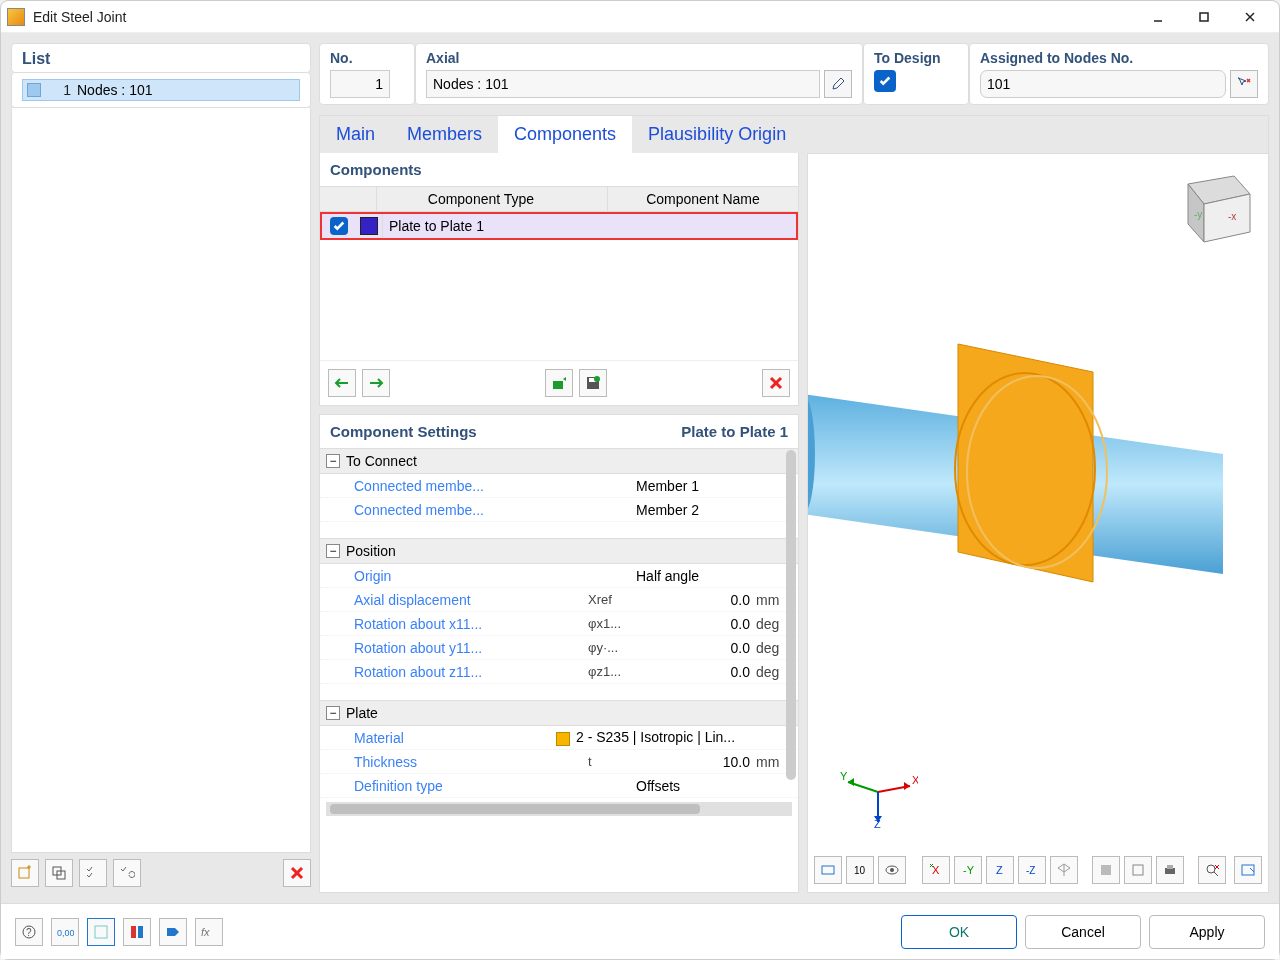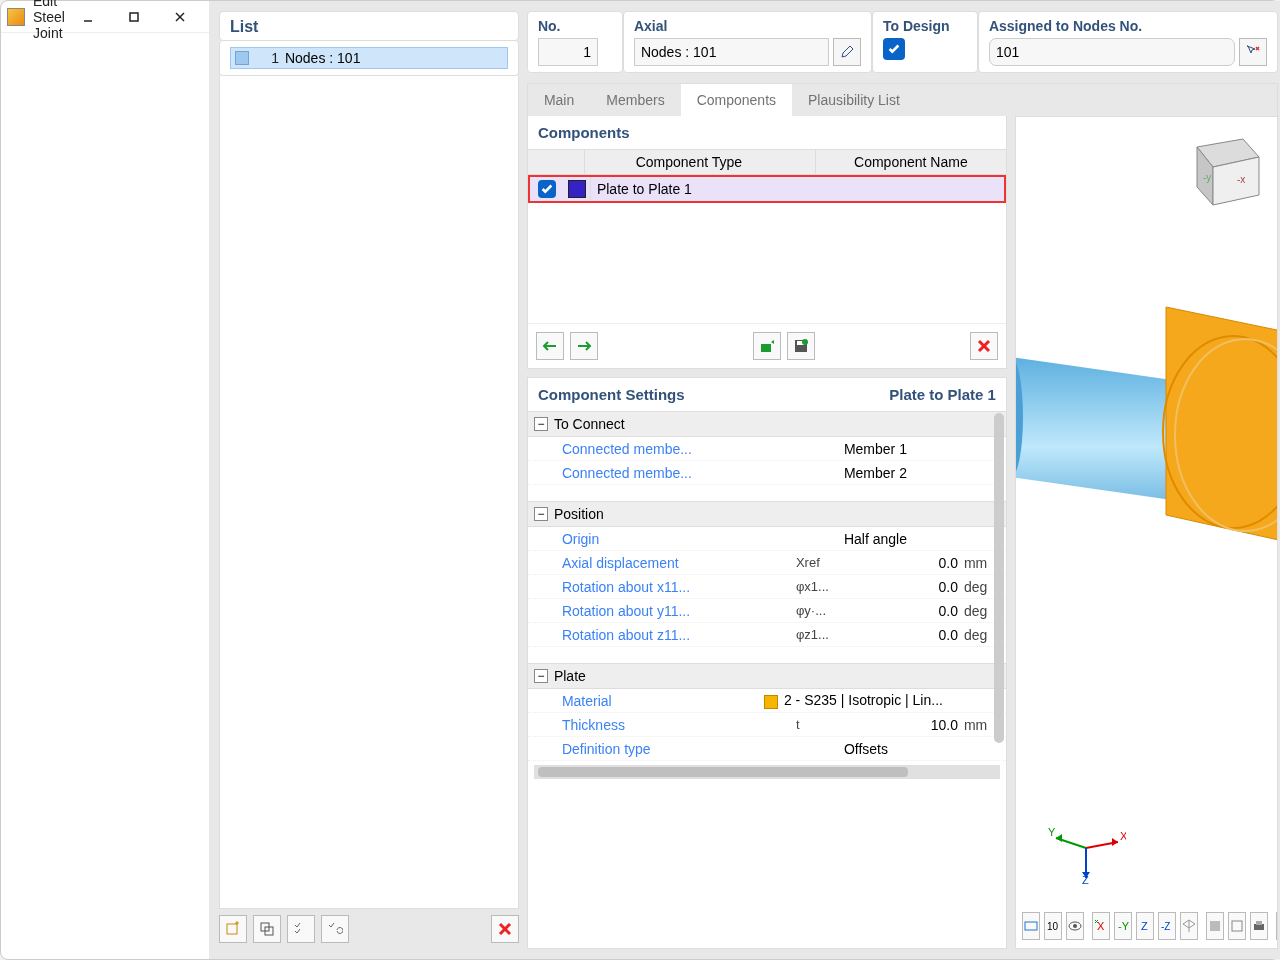--- a/index.html
+++ b/index.html
@@ -1,17 +1,17 @@
 <!DOCTYPE html>
 <html><head>
 <meta charset="utf-8">
 <style>
   * { box-sizing: border-box; font-family: "Segoe UI", Arial, sans-serif; }
   html, body { margin: 0; padding: 0; width: 1280px; height: 960px; background: #f0f0f0; }
-  .window { width: 1280px; height: 960px; background: #fff; border: 1px solid #ccc; border-radius: 8px; display: flex; flex-direction: row; }
+  .window { width: 1280px; height: 960px; background: #fff; border: 1px solid #ccc; border-radius: 8px; display: flex; flex-direction: column; }
   .titlebar { display: flex; align-items: center; height: 32px; border-bottom: 1px solid #eee; padding: 0 6px; }
   .titlebar .ico { width: 18px; height: 18px; background: linear-gradient(135deg,#f9c440,#e88b12); margin-right: 8px; border: 1px solid #888; }
   .titlebar .title { flex: 1; font-size: 14px; color: #222; }
   .sysbtns { display: flex; }
   .sysbtn { width: 46px; height: 28px; display: flex; align-items: center; justify-content: center; font-size: 13px; color: #222; }
   .body { flex: 1; display: flex; gap: 8px; padding: 10px; background: #e8e8e8; }
   .left-panel { width: 300px; display: flex; flex-direction: column; }
   .panel-card { background: #fff; border: 1px solid #ddd; border-radius: 4px; padding: 6px 10px; }
   .panel-head { color: #33527a; font-weight: 600; font-size: 16px; padding-bottom: 4px; }
   .list-row { display:flex; align-items:center; gap:6px; background: #cfe6fa; border: 1px solid #9fc8ee; padding: 2px 4px; font-size: 14px; }
@@ -26,21 +26,21 @@
   .field-group { background:#fff; border:1px solid #ddd; border-radius:4px; padding:6px 10px; display:flex; flex-direction:column; }
   .field-label { color:#33527a; font-weight:600; font-size:14px; padding-bottom:4px; }
   .field-value { display:flex; align-items:center; gap:4px; }
   .txtbox { border:1px solid #ccc; background:#f7f7f7; height:28px; padding:0 6px; font-size:14px; }
   .num-box { width:60px; text-align:right; }
   .name-box { flex:1; }
   .icon-btn { width:28px; height:28px; border:1px solid #bbb; background:#f6f6f6; display:flex; align-items:center; justify-content:center; }
   .check { width:22px; height:22px; background:#0a63c9; border-radius:4px; display:flex; align-items:center; justify-content:center; }
   .check svg { width:14px; height:14px; stroke:#fff; stroke-width:3; fill:none; }
   .tabs { display:flex; background:#e8e8e8; margin-top:10px; border:1px solid #ddd; border-bottom:none; }
-  .tab { padding:8px 16px; font-size:14px; color:#737373; background:#e8e8e8; }
+  .tab { padding:8px 16px; font-size:18px; color:#1d4ed8; background:#e8e8e8; }
   .tab.active { background:#fff; }
   .tab-body { flex:1; display:flex; gap:8px; }
   .comp-col { width:480px; display:flex; flex-direction:column; }
   .section-card { background:#fff; border:1px solid #ddd; border-top:none; }
   .section-title { color:#33527a; font-weight:600; font-size:15px; padding:8px 10px; display:flex; justify-content:space-between;}
   .comp-head-row { display:flex; background:#eee; border-top:1px solid #ddd; border-bottom:1px solid #ddd; font-size:14px;gap:22px; }
   .comp-head-row div { padding:4px 6px; text-align:center; }
   .ch-chk { width:34px; }
   .ch-type { flex:1.1; border-left:1px solid #ddd; }
   .ch-name { flex:1; border-left:1px solid #ddd; }
@@ -189,21 +189,21 @@
                 </svg>
               </div>
           </div>
         </div>
       </div>
 
       <div class="tabs">
         <div class="tab">Main</div>
         <div class="tab">Members</div>
         <div class="tab active">Components</div>
-        <div class="tab">Plausibility List</div>
+        <div class="tab">Plausibility Origin</div>
       </div>
 
       <div class="tab-body">
         <div class="comp-col">
           <div class="section-card">
             <div class="section-title">
                 <span>Components</span>
               </div>
             <div class="comp-head-row">
               <div class="ch-chk"></div>

